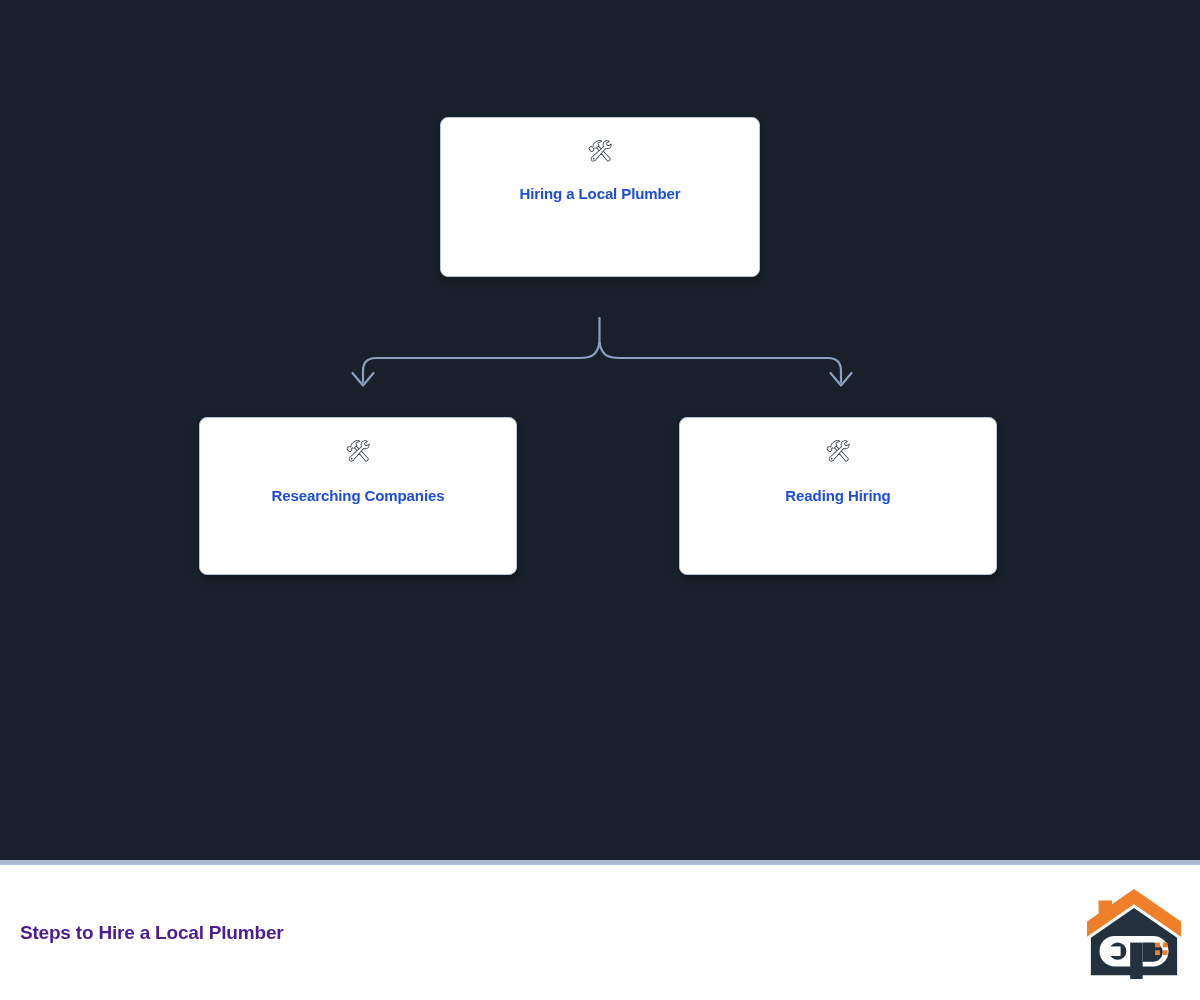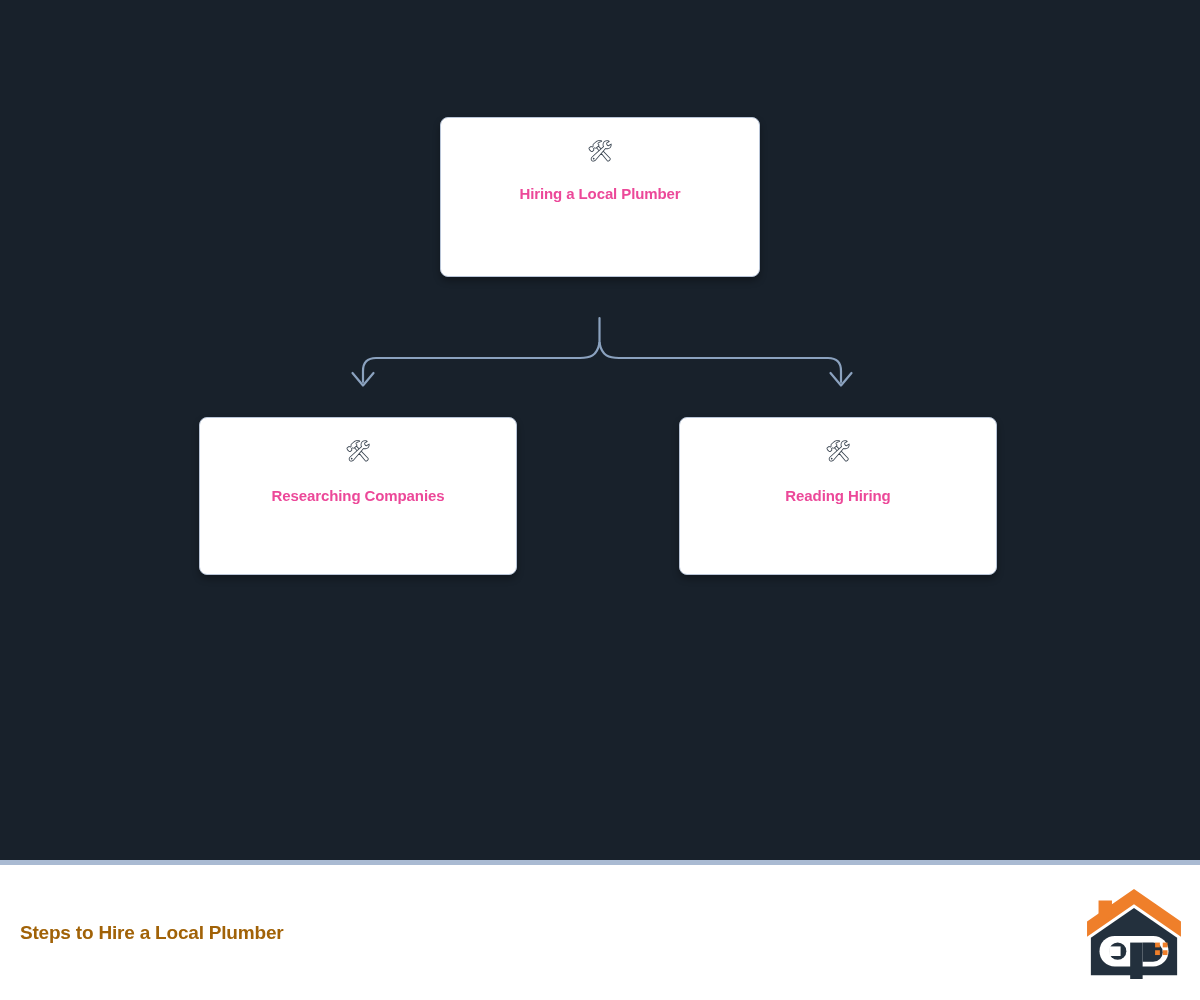--- a/index.html
+++ b/index.html
@@ -51,21 +51,21 @@
     font-size: 21px;
     line-height: 1;
     margin-top: 22px;
     color: #3b4652;
     user-select: none;
   }
   .node-label {
     margin-top: 26px;
     font-size: 15px;
     font-weight: bold;
-    color: #ec4899;
+    color: #1d4ed8;
     text-align: center;
     line-height: 1.25;
     padding: 0 12px;
     letter-spacing: -0.1px;
   }
   #node-root {
     left: 440px;
     top: 117px;
     width: 320px;
     height: 160px;
@@ -100,21 +100,21 @@
     height: 135px;
     background: #ffffff;
     display: flex;
     align-items: center;
     justify-content: space-between;
   }
   #footer-title {
     margin-left: 20px;
     font-size: 19px;
     font-weight: bold;
-    color: #a16207;
+    color: #4c1d95;
     letter-spacing: -0.2px;
   }
   #footer-logo {
     margin-right: 18px;
     width: 96px;
     height: 92px;
     display: block;
   }
 </style>
 </head>

